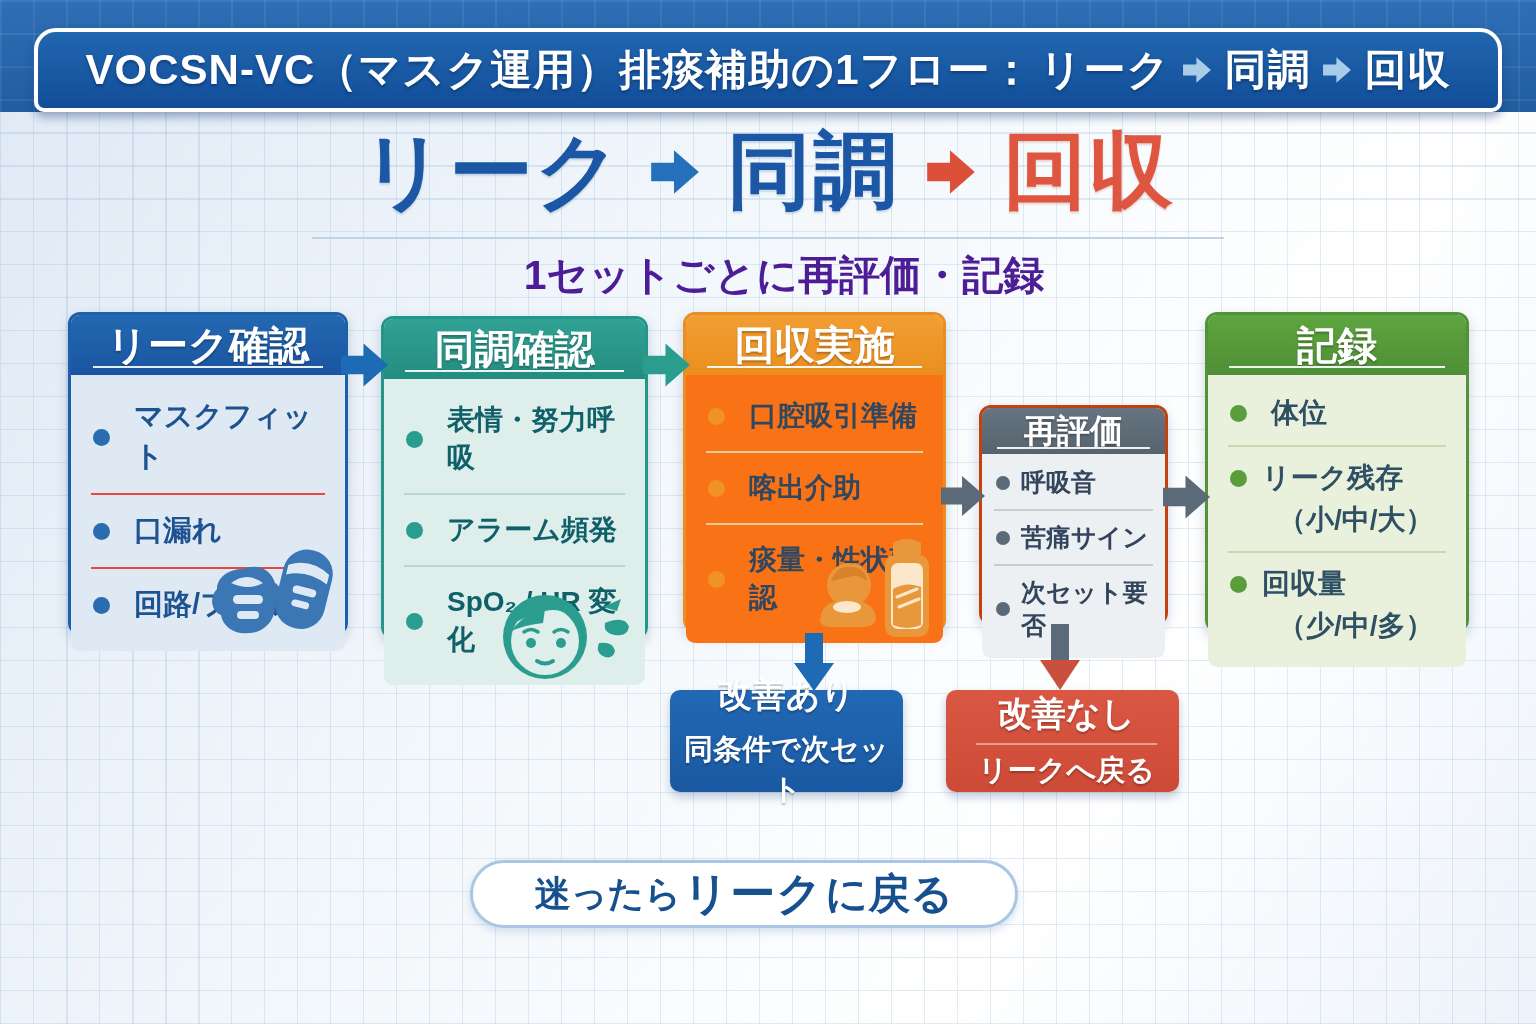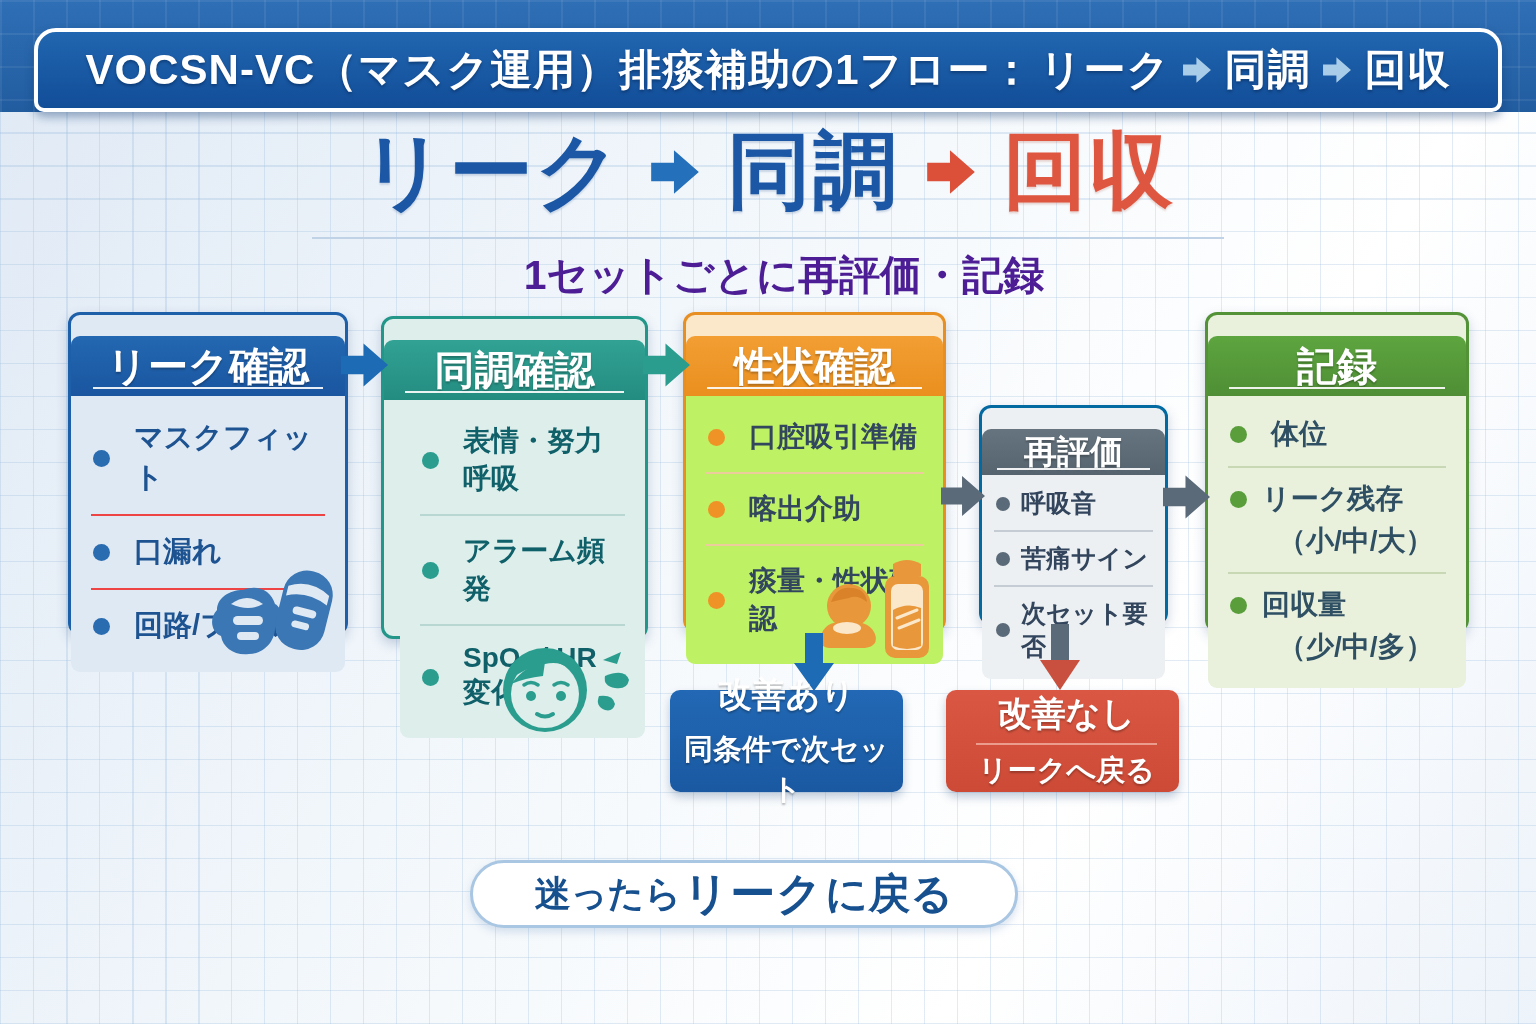--- a/index.html
+++ b/index.html
@@ -49,21 +49,20 @@
 
   .card {
     position:absolute; border-radius:12px;
     box-shadow:0 5px 12px rgba(50,85,135,.25);
     display:flex; flex-direction:column;
   }
   .card-header {
     position:relative; border-radius:9px 9px 0 0;
     color:#fff; font-weight:800; text-align:center;
     text-shadow:0 2px 2px rgba(0,0,0,.25);
-    margin-top:21px;
   }
   .card-header::after {
     content:""; position:absolute; left:8%; right:8%; bottom:7px; height:2px;
     background:rgba(255,255,255,.9);
   }
   .card-body { flex:1; border-radius:0 0 9px 9px; position:relative; padding:6px 20px 10px 20px; }
   .item { display:flex; align-items:center; gap:24px; padding:16px 2px; }
   .item + .item, .item-col + .item, .item + .item-col, .item-col + .item-col { border-top:2px solid transparent; }
   .dot { width:17px; height:17px; border-radius:50%; flex:0 0 17px; }
   .lbl { font-weight:800; }
@@ -73,31 +72,31 @@
 
   
   .c-leak    { left:68px;  top:312px; width:280px; height:323px; border:3px solid #1e5fa9; background:#dfe9f4;}
   .c-leak    .card-header { background:linear-gradient(#2368b1,#1a55a0); height:68px; font-size:40px; line-height:60px;}
   .c-leak    .card-body { background:#dfe9f4; color:#1d5390; font-size:29px;}
   .c-leak    .dot { background:#2a6cb0; }
   .c-leak    .item + .item { border-top:2px solid #ef4444; }
 
   .c-sync    { left:381px; top:316px; width:267px; height:323px; border:3px solid #23968a; background:#ddeeeb;}
   .c-sync    .card-header { background:linear-gradient(#31a294,#238c80); height:68px; font-size:40px; line-height:60px;}
-  .c-sync    .card-body { background:#ddeeeb; color:#10606a; font-size:28px;margin-left:16px;}
+  .c-sync    .card-body { background:#ddeeeb; color:#10606a; font-size:28px;}
   .c-sync    .dot { background:#2a9d8f; }
   .c-sync    .item + .item { border-top:2px solid #b8d7d2; }
 
   .c-collect { left:683px; top:312px; width:263px; height:320px; border:3px solid #e88f24; background:#fbe7c9;}
   .c-collect .card-header { background:linear-gradient(#f29e33,#ea8f1f); height:68px; font-size:40px; line-height:60px;}
-  .c-collect .card-body { background:#bef264; color:#32475e; font-size:28px;}
+  .c-collect .card-body { background:#f97316; color:#32475e; font-size:28px;}
   .c-collect .dot { background:#ef9327; }
   .c-collect .item + .item { border-top:2px solid #eccb9d; }
 
-  .c-reeval  { left:979px; top:405px; width:189px; height:220px; border:3px solid #0369a1; background:#edf0f2;}
+  .c-reeval  { left:979px; top:405px; width:189px; height:220px; border:3px solid #c2410c; background:#edf0f2;}
   .c-reeval  .card-header { background:linear-gradient(#66747f,#56646f); height:54px; font-size:33px; line-height:46px;}
   .c-reeval  .card-header::after{ bottom:5px; }
   .c-reeval  .card-body { background:#edf0f2; color:#32455c; font-size:25px; padding:2px 12px 6px 12px;}
   .c-reeval  .dot { width:14px;height:14px;flex:0 0 14px; background:#5b6a78; }
   .c-reeval  .item { padding:10px 2px; gap:11px;}
   .c-reeval  .item + .item { border-top:2px solid #c6ccd4; }
 
   .c-record  { left:1205px; top:312px; width:264px; height:320px; border:3px solid #549238; background:#e9f1dd;}
   .c-record  .card-header { background:linear-gradient(#5da53f,#4f8e35); height:68px; font-size:40px; line-height:60px;}
   .c-record  .card-body { background:#e9f1dd; color:#2f4f63; font-size:28px;}
@@ -226,21 +225,21 @@
       <path d="M67 47 Q74 42 81 47" stroke="#2a9d8f" stroke-width="3.5" fill="none" stroke-linecap="round"></path>
       <path d="M50 76 Q58 81 66 76" stroke="#2a9d8f" stroke-width="4" fill="none" stroke-linecap="round"></path>
       <path d="M116 22 L134 14 L130 26 Z" fill="#2a9d8f"></path>
       <path d="M118 38 Q138 30 142 42 Q140 52 128 50 Q116 48 118 38 Z" fill="#2a9d8f"></path>
       <path d="M112 58 Q126 56 128 66 Q126 74 118 72 Q108 68 112 58 Z" fill="#2a9d8f"></path>
     </svg>
   </div>
 </div>
 
 <div class="card c-collect">
-  <div class="card-header">性状確認</div>
+  <div class="card-header">回収実施</div>
   <div class="card-body">
     <div class="item">
       <span class="dot"></span>
       <span class="lbl">口腔吸引準備</span>
     </div>
     <div class="item">
       <span class="dot"></span>
       <span class="lbl">喀出介助</span>
     </div>
     <div class="item">

